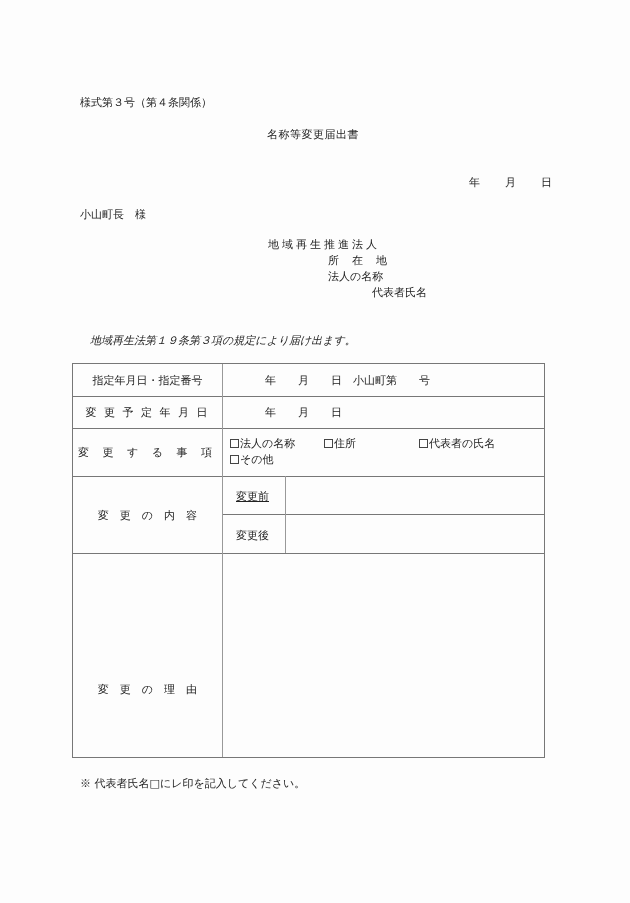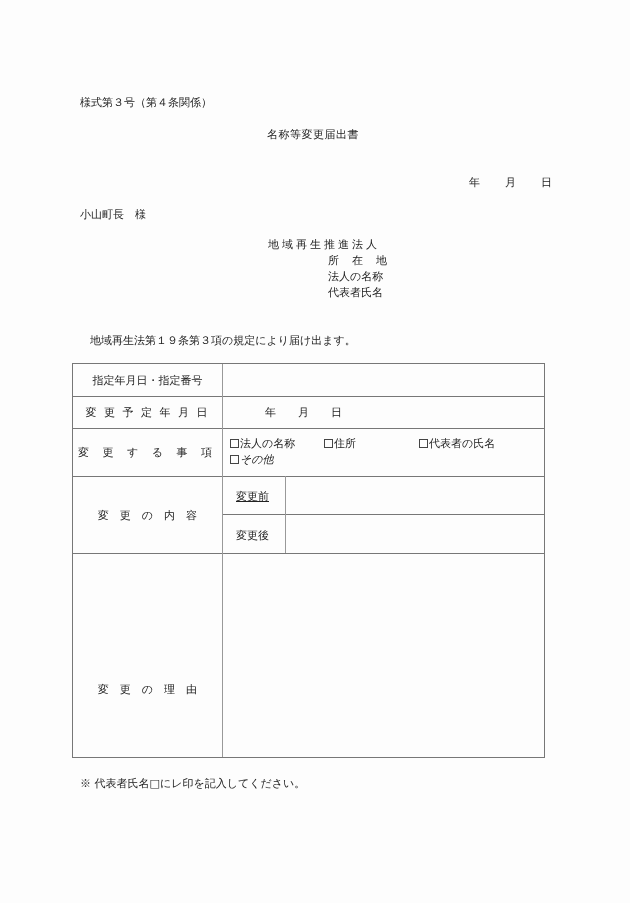--- a/index.html
+++ b/index.html
@@ -8,21 +8,21 @@
     font-family: "DejaVu Serif", "Liberation Serif", serif; color:#222; font-size:11px;
   }
   .abs { position:absolute; white-space:nowrap;text-align:right; }
   #form-id { left:80px; top:95px; font-size:11px; }
   #doc-title { left:267px; top:127px; font-size:11px; letter-spacing:0.5px; }
   #date-line { left:469px; top:175px; font-size:11px; }
   #date-line span { display:inline-block; }
   #addressee { left:80px; top:207px; font-size:11px; }
   #applicant { left:268px; top:237px; font-size:11px; letter-spacing:3px; }
   .appfield { left:328px; font-size:11px; }
-  #statement { left:90px; top:333px; font-size:11px; }
+  #statement { left:90px; top:333px; font-size:11px;font-style:italic; }
   #note { left:80px; top:776px; font-size:11px; }
 
   #form-table {
     position:absolute; left:72px; top:363px; width:473px; height:395px;
     border:1px solid #777; box-sizing:border-box;
   }
   .hline { position:absolute; height:1px; background:#777; }
   .vline { position:absolute; width:1px; background:#999; }
   .cell-label { position:absolute; font-size:11px; text-align:center; }
   .cell-text { position:absolute; font-size:11px; white-space:nowrap; }
@@ -34,45 +34,46 @@
 <div class="abs" id="form-id">様式第３号（第４条関係）</div>
 <div class="abs" id="doc-title">名称等変更届出書</div>
 <div class="abs" id="date-line">
   <span>年</span><span style="width:25px"></span><span>月</span><span style="width:25px"></span><span>日</span>
 </div>
 <div class="abs" id="addressee">小山町長　様</div>
 
 <div class="abs" id="applicant">地域再生推進法人</div>
 <div class="abs appfield" style="top:253px;letter-spacing:1px;">所　在　地</div>
 <div class="abs appfield" style="top:269px;">法人の名称</div>
-<div class="abs appfield" style="top:285px;">代表者氏名</div>
+<div class="abs appfield" style="top:285px;margin-left:44px;">代表者氏名</div>
 
 <div class="abs" id="statement">地域再生法第１９条第３項の規定により届け出ます。</div>
 
 <div id="form-table">
 
   <div class="hline" style="left:0;right:0;top:32px;"></div>
   <div class="hline" style="left:0;right:0;top:64px;"></div>
   <div class="hline" style="left:0;right:0;top:112px;"></div>
   <div class="hline" style="left:150px;right:0;top:150px;"></div>
   <div class="hline" style="left:0;right:0;top:189px;"></div>
 
   <div class="vline" style="left:149px;top:0;bottom:0;"></div>
   <div class="vline" style="left:212px;top:112px;height:77px;"></div>
 
   <div class="cell-label" style="left:0;width:149px;top:9px;font-family:Liberation Serif, serif;">指定年月日・指定番号</div>
+  <div class="cell-text" style="left:192px;top:9px;word-spacing:2px;">年　　月　　日　小山町第　　号</div>
 
   <div class="cell-label" style="left:0;width:149px;top:41px;letter-spacing:2px;">変 更 予 定 年 月 日</div>
   <div class="cell-text" style="left:192px;top:41px;">年　　月　　日</div>
 
   <div class="cell-label" style="left:0;width:149px;top:81px;letter-spacing:5px;">変 更 す る 事 項</div>
   <div class="cell-text" style="left:157px;top:72px;"><span class="chk"></span><span>法人の名称</span></div>
   <div class="cell-text" style="left:251px;top:72px;"><span class="chk"></span><span>住所</span></div>
   <div class="cell-text" style="left:310px;top:72px;padding-left:36px;"><span class="chk"></span><span>代表者の氏名</span></div>
-  <div class="cell-text" style="left:157px;top:88px;font-style:italic;"><span class="chk"></span><span>その他</span></div>
+  <div class="cell-text" style="left:157px;top:88px;"><span class="chk"></span><span>その他</span></div>
 
   <div class="cell-label" style="left:0;width:149px;top:144px;">変　更　の　内　容</div>
   <div class="cell-text" style="left:163px;top:125px;text-decoration:underline;">変更前</div>
   <div class="cell-text" style="left:163px;top:164px;">変更後</div>
   <div class="cell-text" style="left:214px;top:113px;width:257px;height:36px;"></div>
   <div class="cell-text" style="left:214px;top:151px;width:257px;height:37px;"></div>
 
   <div class="cell-label" style="left:0;width:149px;top:287px;margin-top:31px;">変　更　の　理　由</div>
   <div class="cell-text" style="left:151px;top:191px;width:320px;height:202px;"></div>
 </div>

